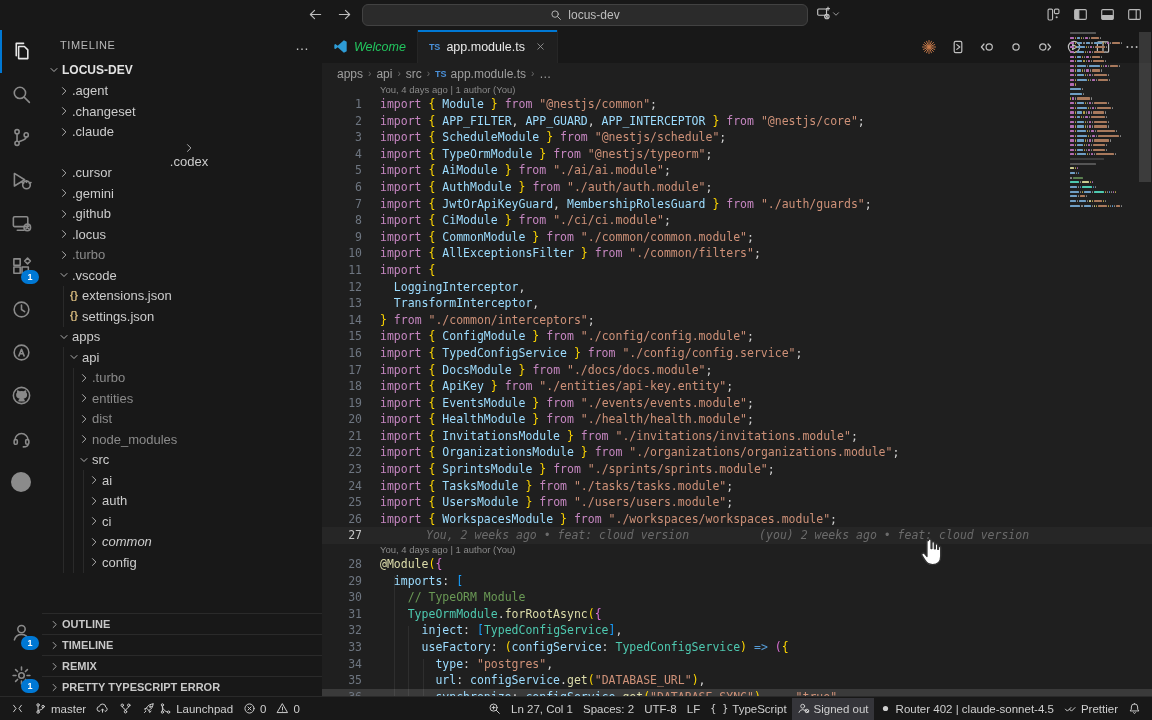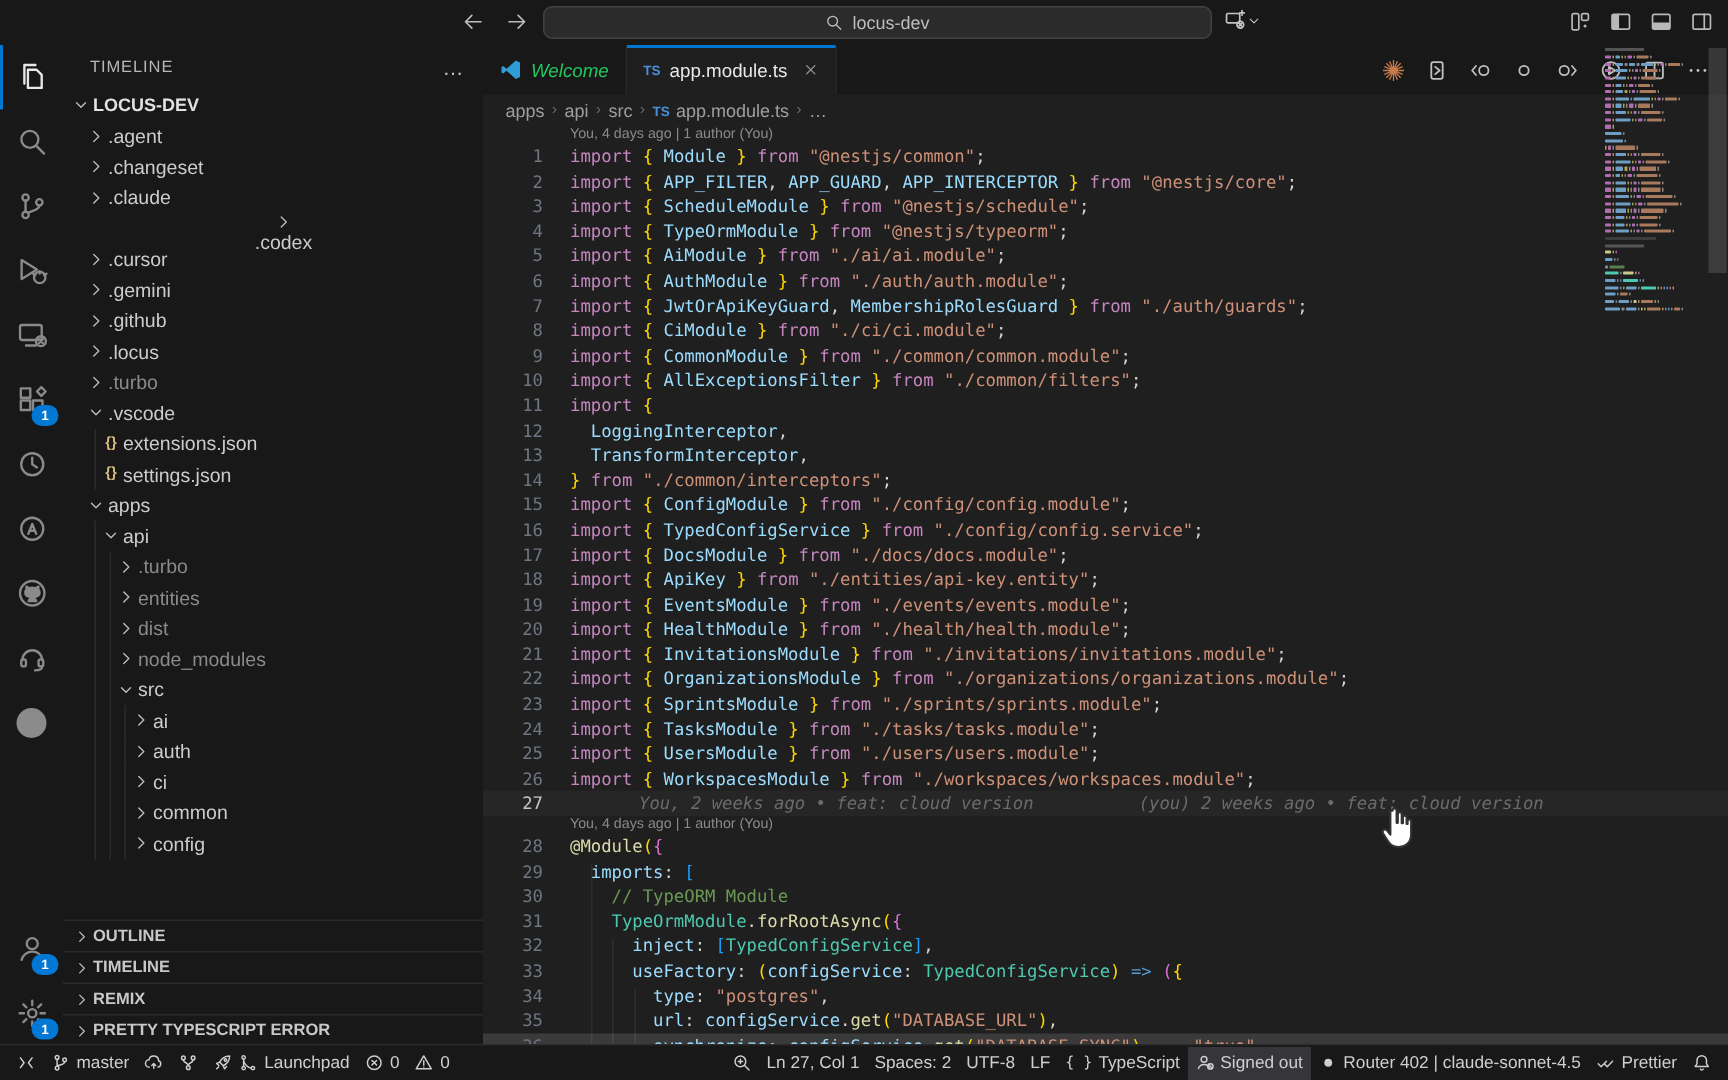--- a/index.html
+++ b/index.html
@@ -481,21 +481,21 @@
         <span class="tguide" style="left:21px"></span>
         <span class="tguide" style="left:31px"></span>
         <span class="tguide" style="left:41px"></span>
         <span class="chev">
           <svg viewBox="0 0 16 16" fill="none" stroke="currentColor" stroke-width="1.2" stroke-linecap="round" stroke-linejoin="round">
             <path d="M6 3.5L10.5 8 6 12.5"></path>
           </svg>
         </span>
         <span class="label">ci</span>
       </div>
-      <div class="tree-item" style="padding-left: 44px;">
+      <div class="tree-item" style="padding-left: 44px; font-style: italic;">
         <span class="tguide" style="left:21px"></span>
         <span class="tguide" style="left:31px"></span>
         <span class="tguide" style="left:41px"></span>
         <span class="chev">
           <svg viewBox="0 0 16 16" fill="none" stroke="currentColor" stroke-width="1.2" stroke-linecap="round" stroke-linejoin="round">
             <path d="M6 3.5L10.5 8 6 12.5"></path>
           </svg>
         </span>
         <span class="label">common</span>
       </div>

